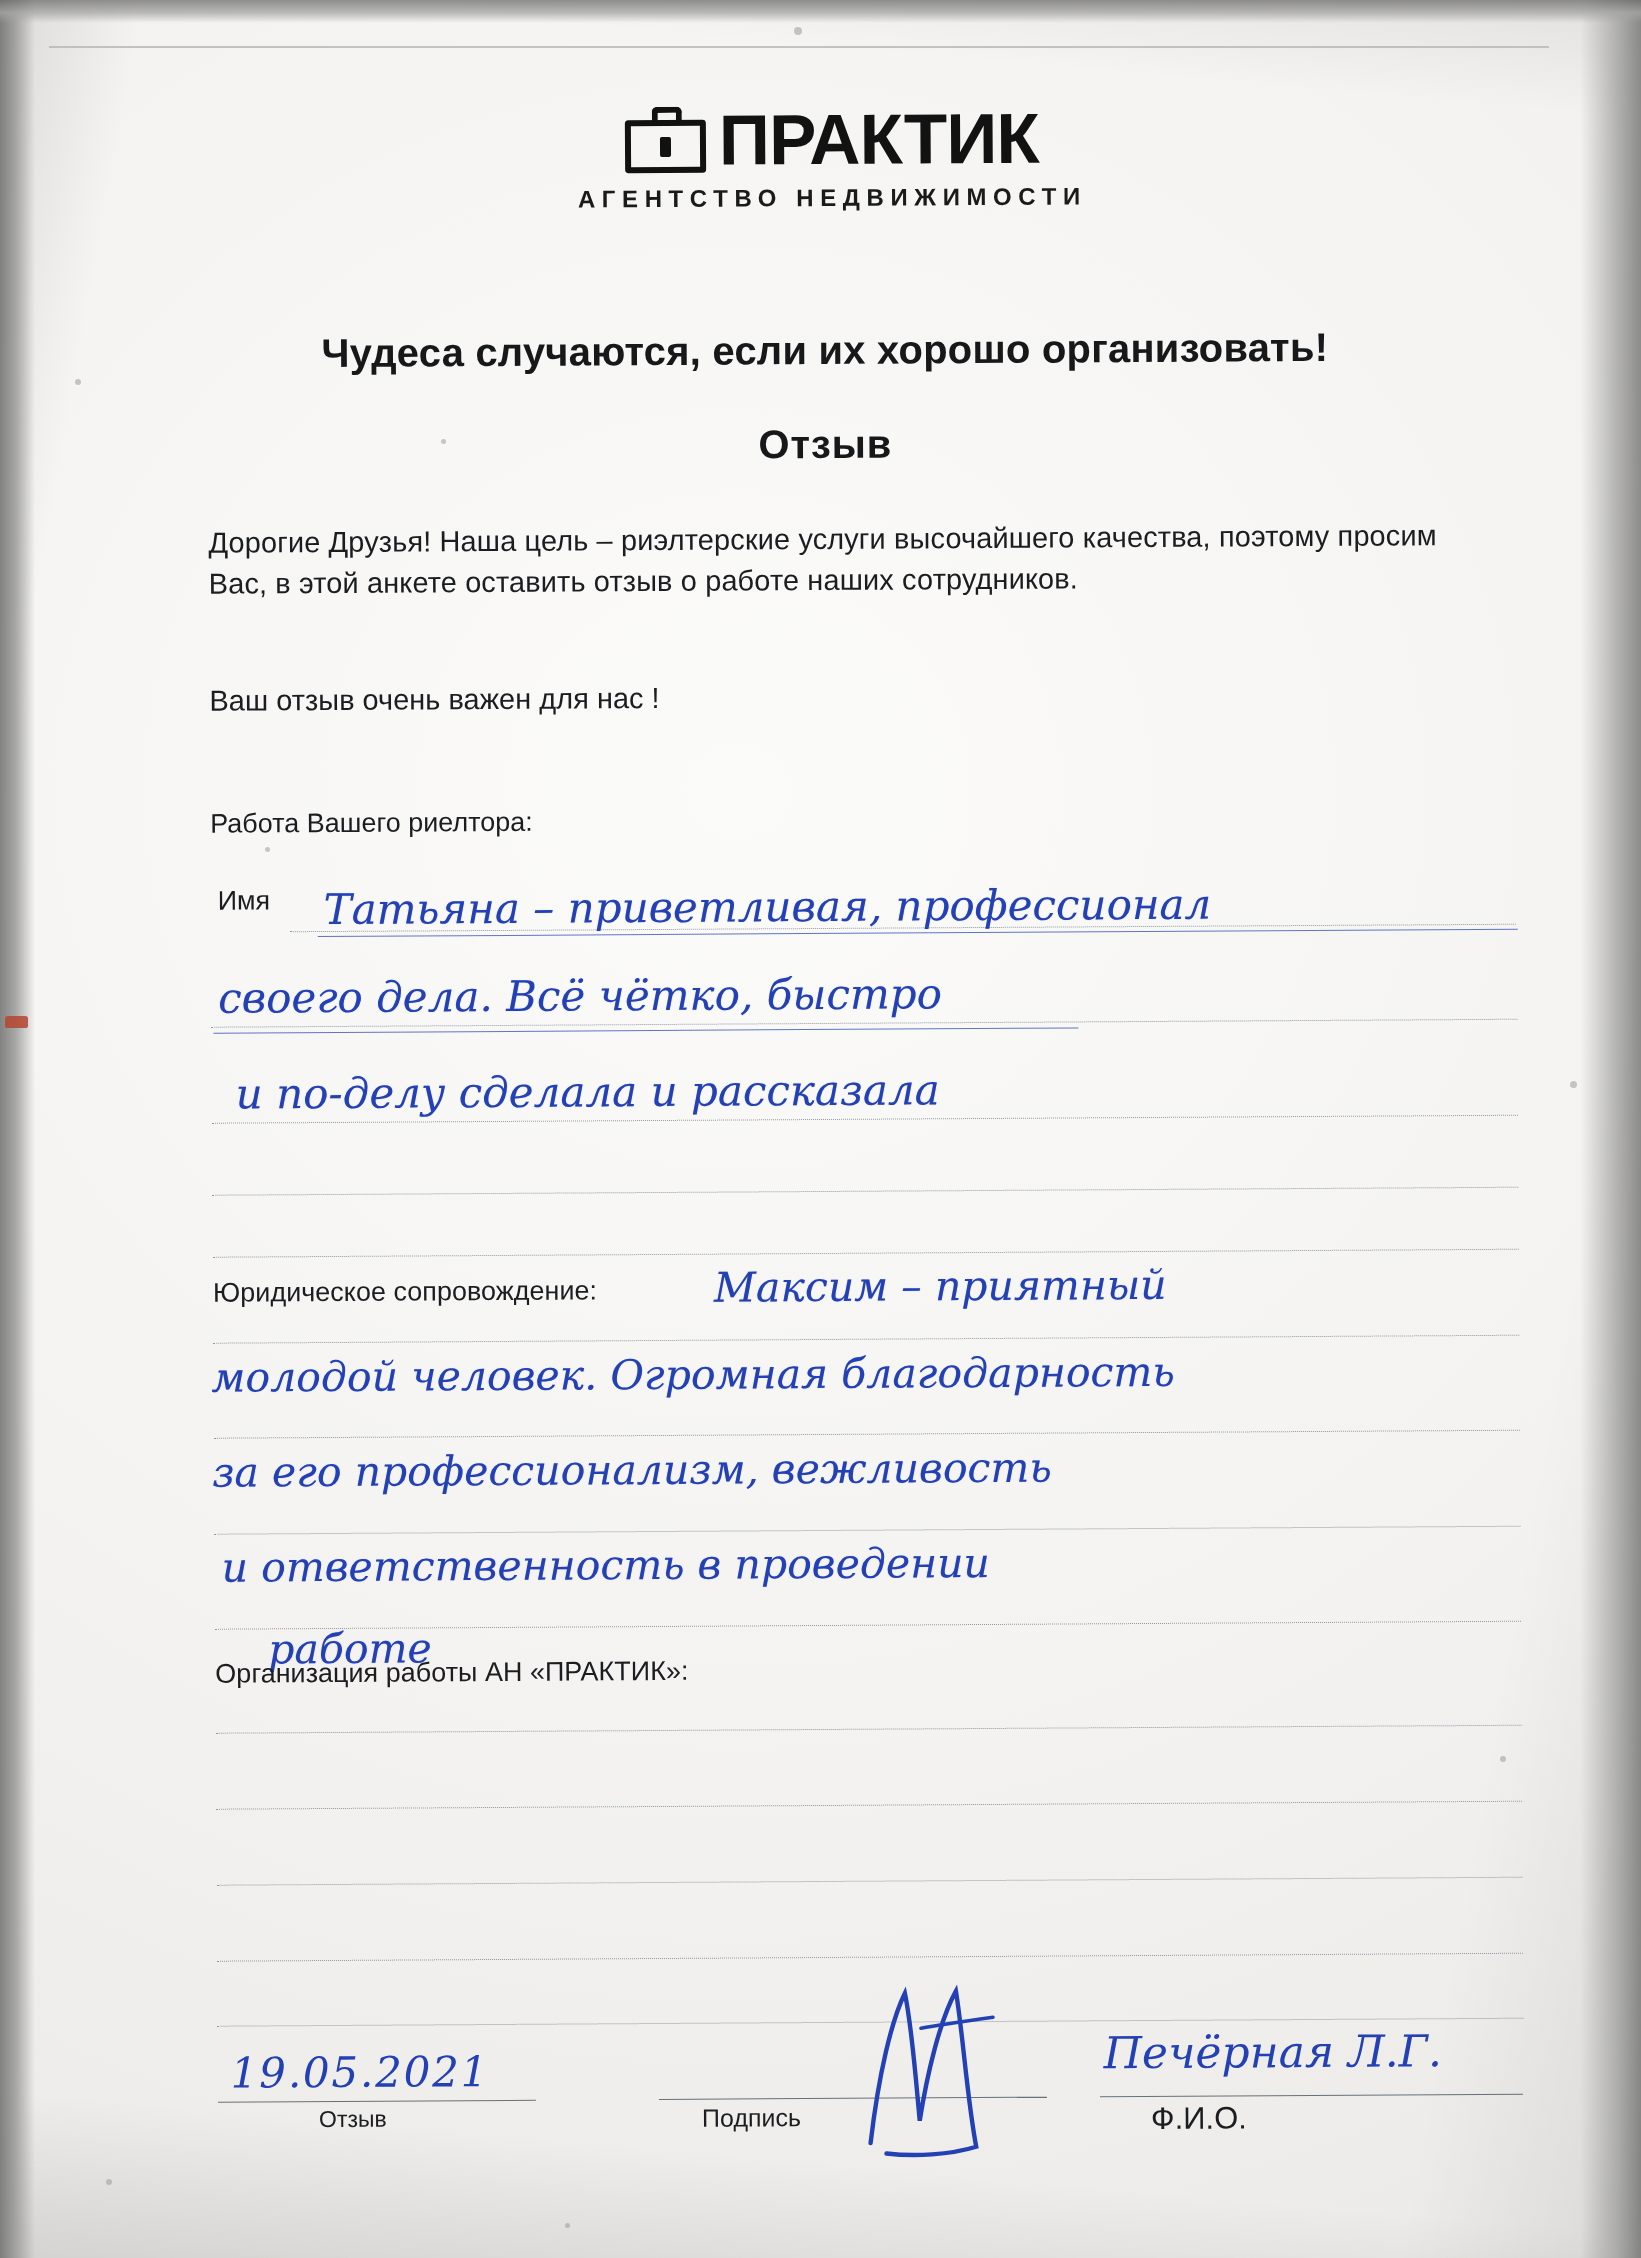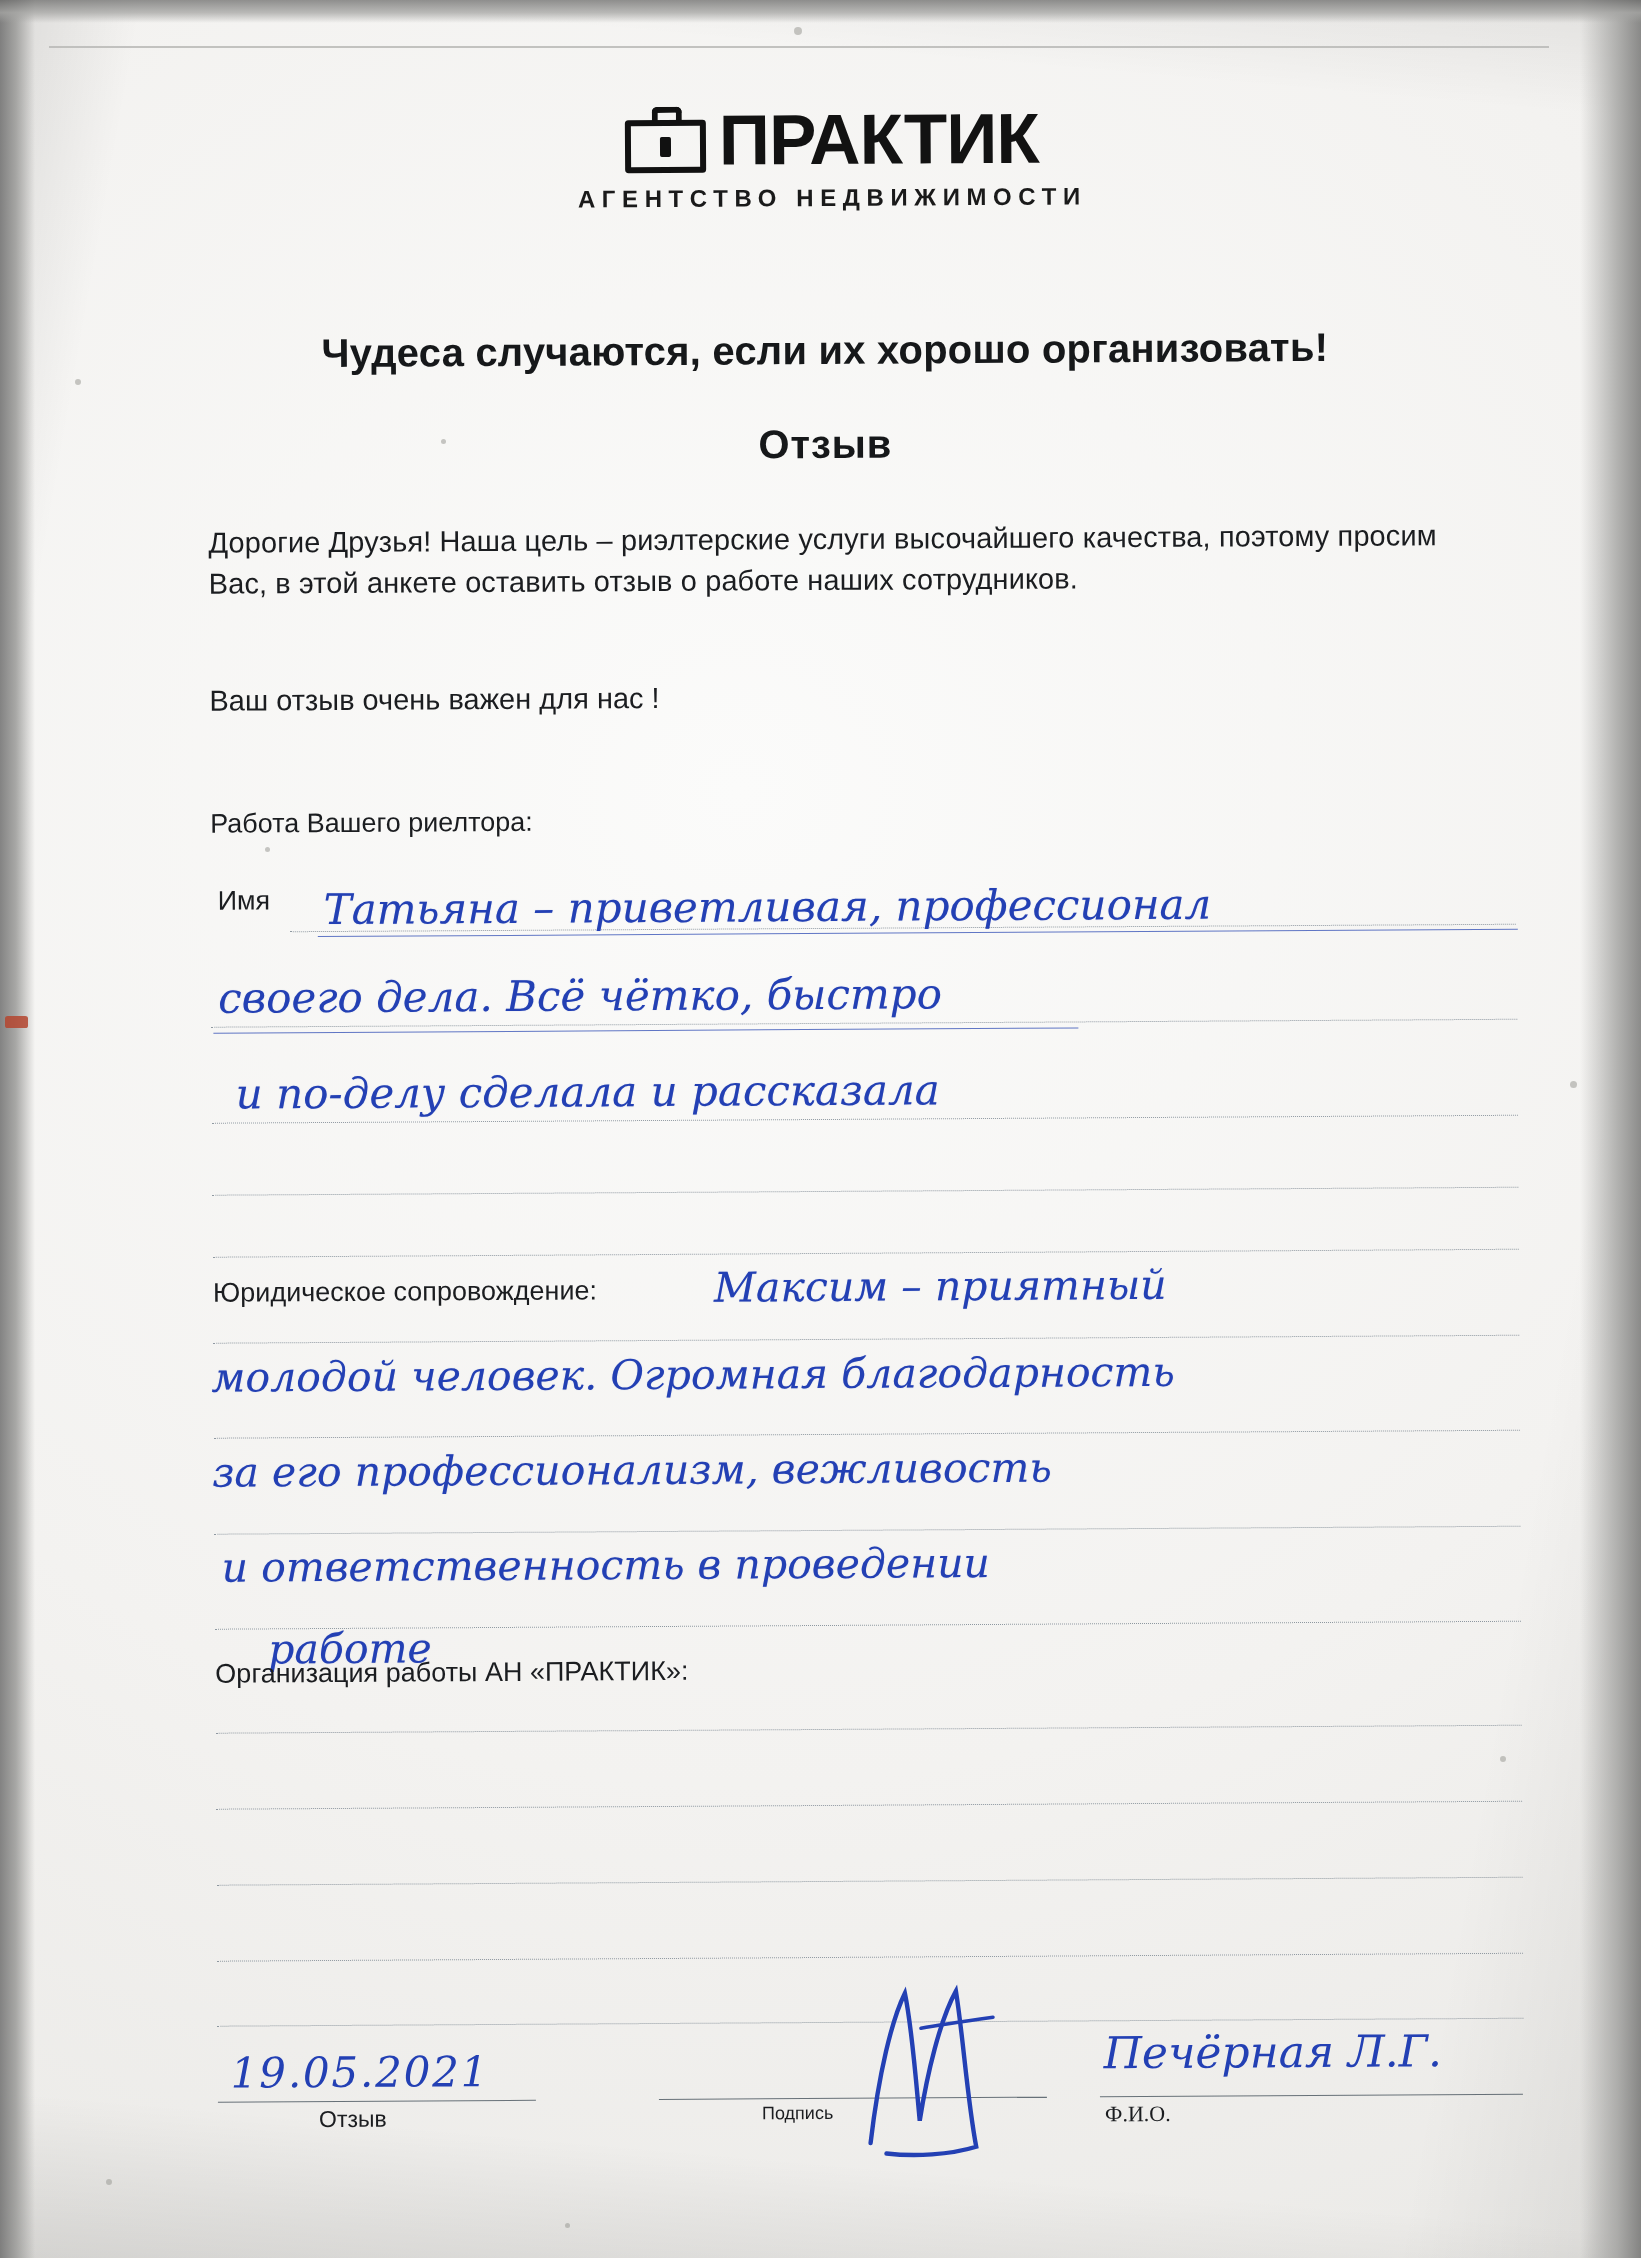--- a/index.html
+++ b/index.html
@@ -202,22 +202,22 @@
     position: absolute;
     font-size: 27px;
     color: #1b1d20;
     white-space: nowrap;
   }
   .lbl-realtor { left: 212px; top: 805px; }
   .lbl-name    { left: 219px; top: 882px; }
   .lbl-legal   { left: 212px; top: 1274px; }
   .lbl-org     { left: 212px; top: 1655px; }
   .lbl-date    { left: 313px; top: 2103px; font-size: 23px; }
-  .lbl-sign    { left: 756px; top: 2103px; font-size: 18px; }
-  .lbl-fio     { left: 1099px; top: 2103px; font-size: 22px; font-family: Liberation Serif, serif; }
+  .lbl-sign    { left: 696px; top: 2103px; font-size: 25px; }
+  .lbl-fio     { left: 1145px; top: 2103px; font-size: 31px; }
 
   
   .rule {
     position: absolute;
     height: 0;
     border-top: 1.8px dotted #6d7a86;
     opacity: .75;
   }
 
   

